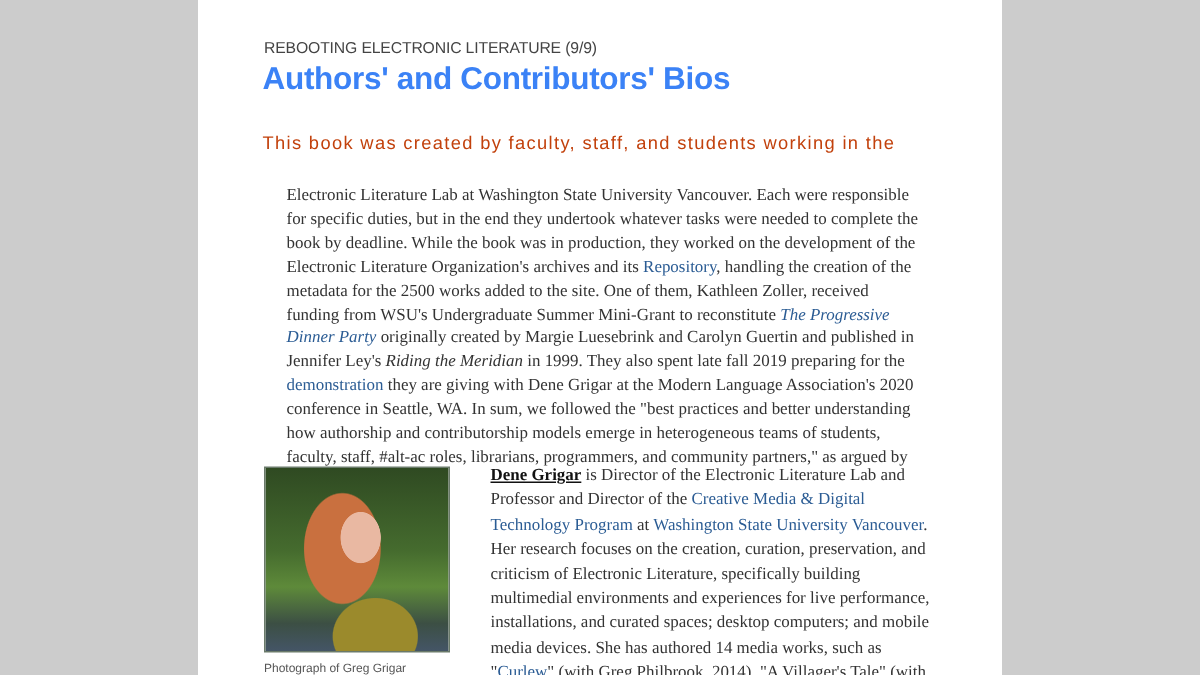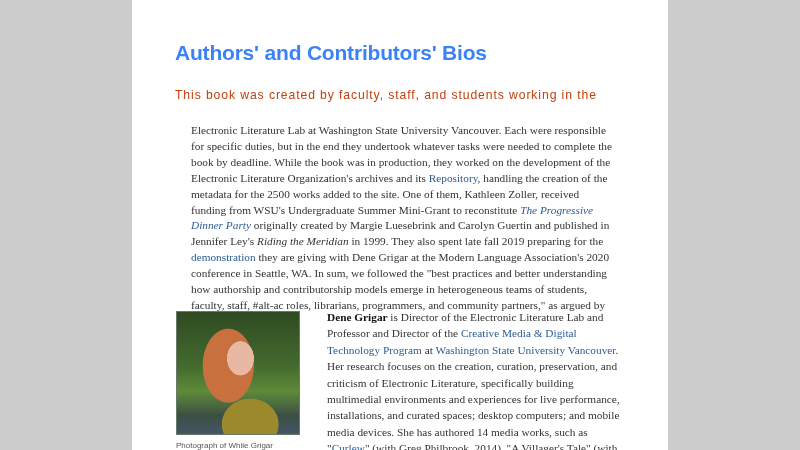--- a/index.html
+++ b/index.html
@@ -48,33 +48,34 @@
     position:absolute; left:44px; top:441px;
     font-family:"Liberation Sans", sans-serif;
     font-size:8px; color:#555;
   }
   .bio {
     position:absolute; left:195px; top:309px; width:300px;
     font-family:"Liberation Serif", serif;
     font-size:11.3px; line-height:16.4px; color:#333;
   }
   .bio p { margin:0; }
-  .bio strong { color:#111; }
+  .bio strong { color:#111;text-decoration:underline; }
 </style>
 </head>
 <body>
 
 <div class="page">
+  <div class="series">REBOOTING ELECTRONIC LITERATURE (9/9)</div>
   <h1 class="title">Authors' and Contributors' Bios</h1>
 
   <div class="lead">This book was created by faculty, staff, and students working in the</div>
 
   <div class="intro">
     <p><span>Electronic Literature Lab at Washington State University Vancouver. Each were responsible for specific duties, but in the end they undertook whatever tasks were needed to complete the book by deadline. While the book was in production, they worked on the development of the Electronic Literature Organization's archives and its </span><a href="#">Repository</a><span>, handling the creation of the metadata for the 2500 works added to the site. One of them, Kathleen Zoller, received funding from WSU's Undergraduate Summer Mini-Grant to reconstitute </span><a href="#"><em>The Progressive Dinner Party</em></a><span> originally created by Margie Luesebrink and Carolyn Guertin and published in Jennifer Ley's </span><em>Riding the Meridian</em><span> in 1999. They also spent late fall 2019 preparing for the </span><a href="#">demonstration</a><span> they are giving with Dene Grigar at the Modern Language Association's 2020 conference in Seattle, WA. In sum, we followed the "best practices and better understanding how authorship and contributorship models emerge in heterogeneous teams of students, faculty, staff, #alt-ac roles, librarians, programmers, and community partners," as argued by </span><a href="#">Aaron Mauro et al.</a></p>
   </div>
 
   <div class="photo"></div>
-  <div class="caption">Photograph of While Grigar</div>
+  <div class="caption">Photograph of Greg Grigar</div>
 
   <div class="bio">
     <p><strong>Dene Grigar</strong><span> is Director of the Electronic Literature Lab and Professor and Director of the </span><a href="#">Creative Media &amp; Digital Technology Program</a><span> at </span><a href="#">Washington State University Vancouver</a><span>. Her research focuses on the creation, curation, preservation, and criticism of Electronic Literature, specifically building multimedial environments and experiences for live performance, installations, and curated spaces; desktop computers; and mobile media devices.  She has authored 14 media works, such as  "</span><a href="#">Curlew</a><span>" (with Greg Philbrook, 2014), "A Villager's Tale" (with Brett Oppegaard, 2011), the "</span></p>
   </div>
 </div>
 
 </body></html>

